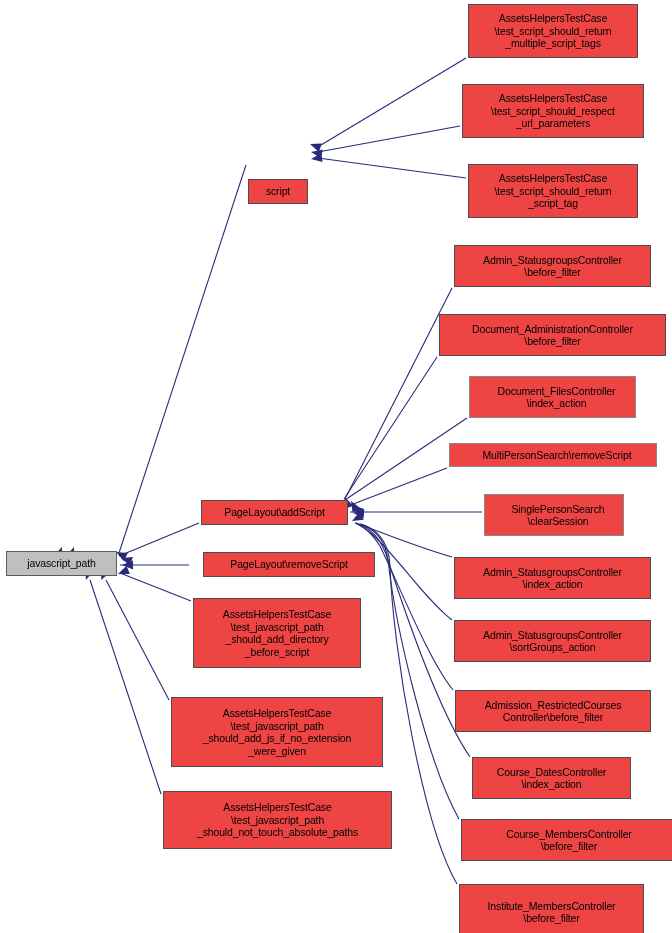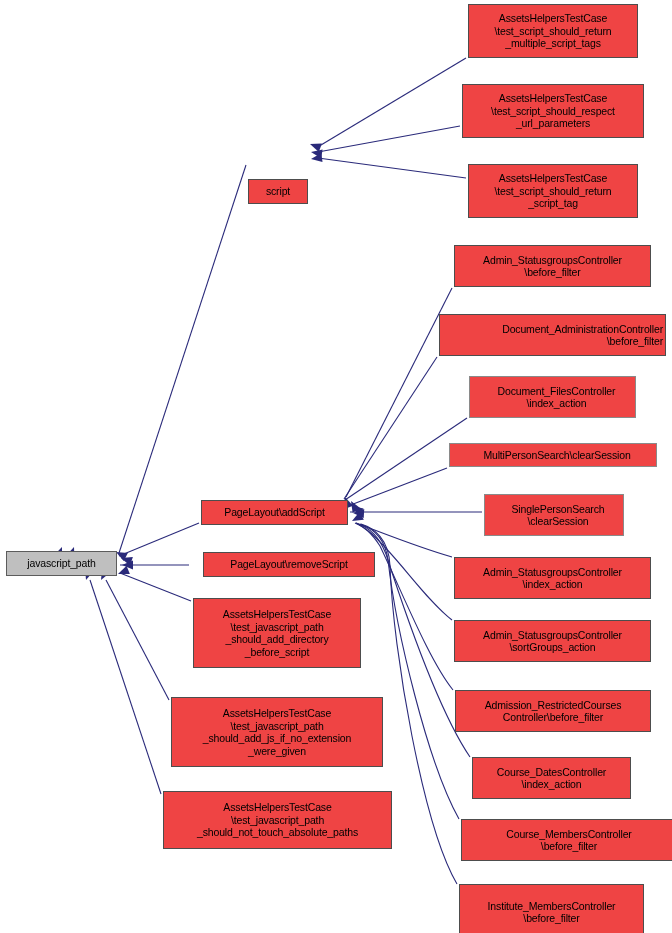--- a/index.html
+++ b/index.html
@@ -122,25 +122,25 @@
 \test_script_should_return
 _multiple_script_tags</span></div>
       <div class="node-box thick" style="left: 462px; top: 84px; width: 182px; height: 54px;"><span class="node-label">AssetsHelpersTestCase
 \test_script_should_respect
 _url_parameters</span></div>
       <div class="node-box thick" style="left: 468px; top: 164px; width: 170px; height: 54px;"><span class="node-label">AssetsHelpersTestCase
 \test_script_should_return
 _script_tag</span></div>
       <div class="node-box thick" style="left: 454px; top: 245px; width: 197px; height: 42px;"><span class="node-label">Admin_StatusgroupsController
 \before_filter</span></div>
-      <div class="node-box thick" style="left: 439px; top: 314px; width: 227px; height: 42px; text-align: right;"><span class="node-label">Document_AdministrationController
+      <div class="node-box thick" style="left: 439px; top: 314px; width: 227px; height: 42px;"><span class="node-label">Document_AdministrationController
 \before_filter</span></div>
       <div class="node-box thin" style="left: 469px; top: 376px; width: 167px; height: 42px;"><span class="node-label">Document_FilesController
 \index_action</span></div>
-      <div class="node-box thin" style="left: 449px; top: 443px; width: 208px; height: 24px;"><span class="node-label">MultiPersonSearch\clearSession</span></div>
+      <div class="node-box thin" style="left: 449px; top: 443px; width: 208px; height: 24px;"><span class="node-label">MultiPersonSearch\removeScript</span></div>
       <div class="node-box thin" style="left: 484px; top: 494px; width: 140px; height: 42px;"><span class="node-label">SinglePersonSearch
 \clearSession</span></div>
       <div class="node-box thick" style="left: 454px; top: 557px; width: 197px; height: 42px;"><span class="node-label">Admin_StatusgroupsController
 \index_action</span></div>
       <div class="node-box thick" style="left: 454px; top: 620px; width: 197px; height: 42px;"><span class="node-label">Admin_StatusgroupsController
 \sortGroups_action</span></div>
       <div class="node-box thick" style="left: 455px; top: 690px; width: 196px; height: 42px;"><span class="node-label">Admission_RestrictedCourses
 Controller\before_filter</span></div>
       <div class="node-box thick" style="left: 472px; top: 757px; width: 159px; height: 42px;"><span class="node-label">Course_DatesController
 \index_action</span></div>

